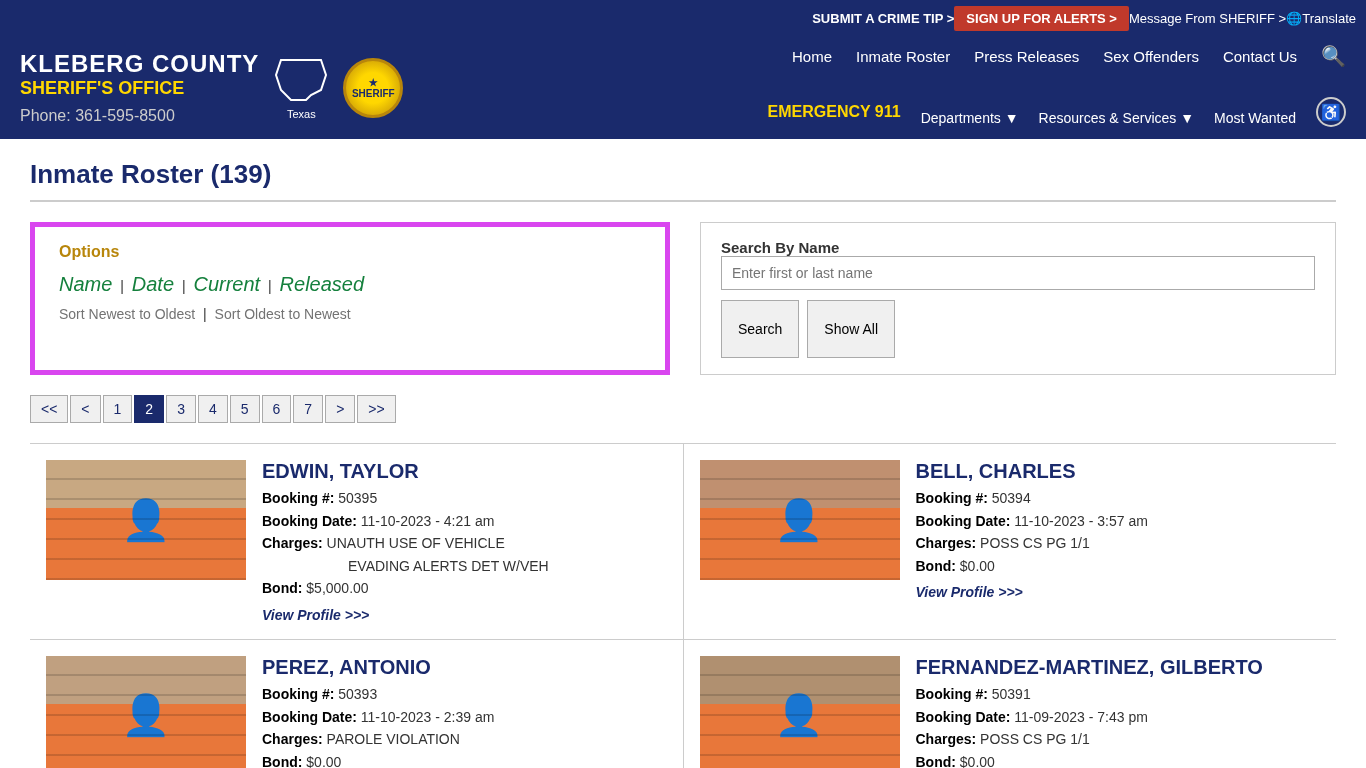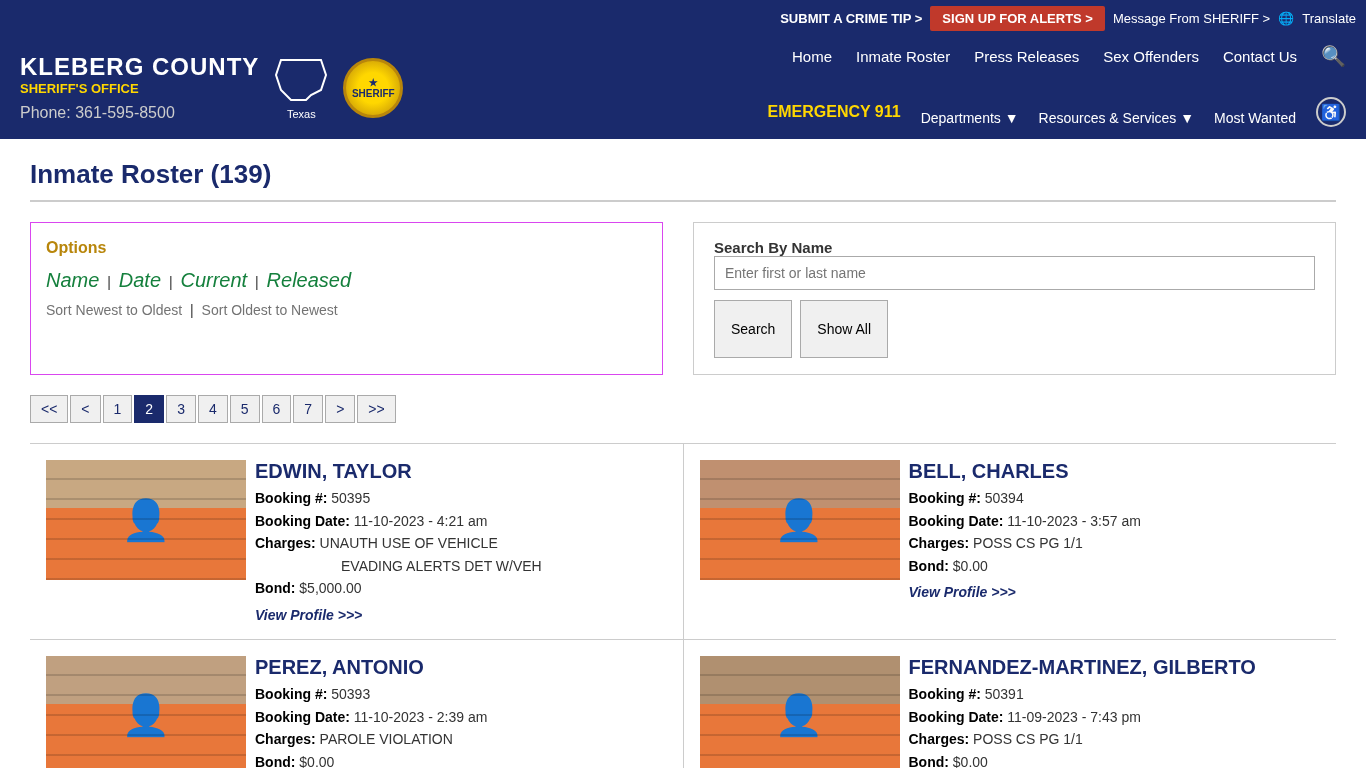--- a/index.html
+++ b/index.html
@@ -6,21 +6,20 @@
     body { font-family: Arial, sans-serif; font-size: 14px; background: #fff; color: #333; }
 
     
     .top-bar {
       background: #1a2a6c;
       display: flex;
       align-items: center;
       justify-content: flex-end;
       padding: 0 10px;
       height: 36px;
-      gap: 8px;
     }
     .top-bar a, .top-bar span {
       color: #fff;
       text-decoration: none;
       font-size: 13px;
       white-space: nowrap;
     }
     .crime-tip-btn {
       color: #fff !important;
       font-weight: bold;
@@ -55,21 +54,21 @@
       min-height: 90px;
     }
     .logo-area {
       display: flex;
       align-items: center;
       gap: 12px;
       flex: 1;
     }
     .logo-text { color: #fff; }
     .logo-text .county { font-size: 24px; font-weight: bold; letter-spacing: 1px; }
-    .logo-text .sheriff { font-size: 13px; font-weight: bold; color: #ffd700; }
+    .logo-text .sheriff { font-size: 18px; font-weight: bold; color: #ffd700; }
     .logo-text .phone { font-size: 16px; color: #ccc; margin-top: 8px; }
     .texas-shape {
       fill: none; stroke: #fff; stroke-width: 2;
     }
     .texas-label { color: #fff; font-size: 11px; text-align: center; }
 
     .badge-icon {
       width: 60px; height: 60px;
       background: radial-gradient(circle, #ffd700 40%, #b8860b 100%);
       border-radius: 50%;
@@ -138,22 +137,22 @@
     }
 
     .content-row {
       display: flex;
       gap: 30px;
       margin-bottom: 20px;
     }
 
     
     .options-box {
-      border: 1px solid #d946ef;
-      padding: 16px 15px;
+      border: 5px solid #d946ef;
+      padding: 16px 24px;
       flex: 1;
       max-width: 640px;
     }
     .options-title {
       font-size: 16px;
       font-weight: bold;
       color: #b8860b;
       margin-bottom: 12px;
     }
     .options-links {
@@ -233,21 +232,21 @@
       flex-direction: column;
       gap: 0;
     }
     .inmate-row {
       display: flex;
       gap: 0;
       border-top: 1px solid #ccc;
     }
     .inmate-card {
       display: flex;
-      gap: 9px;
+      gap: 16px;
       padding: 16px;
       flex: 1;
     }
     .inmate-photo {
       width: 200px;
       height: 120px;
       background: #888;
       flex-shrink: 0;
       position: relative;
       overflow: hidden;

